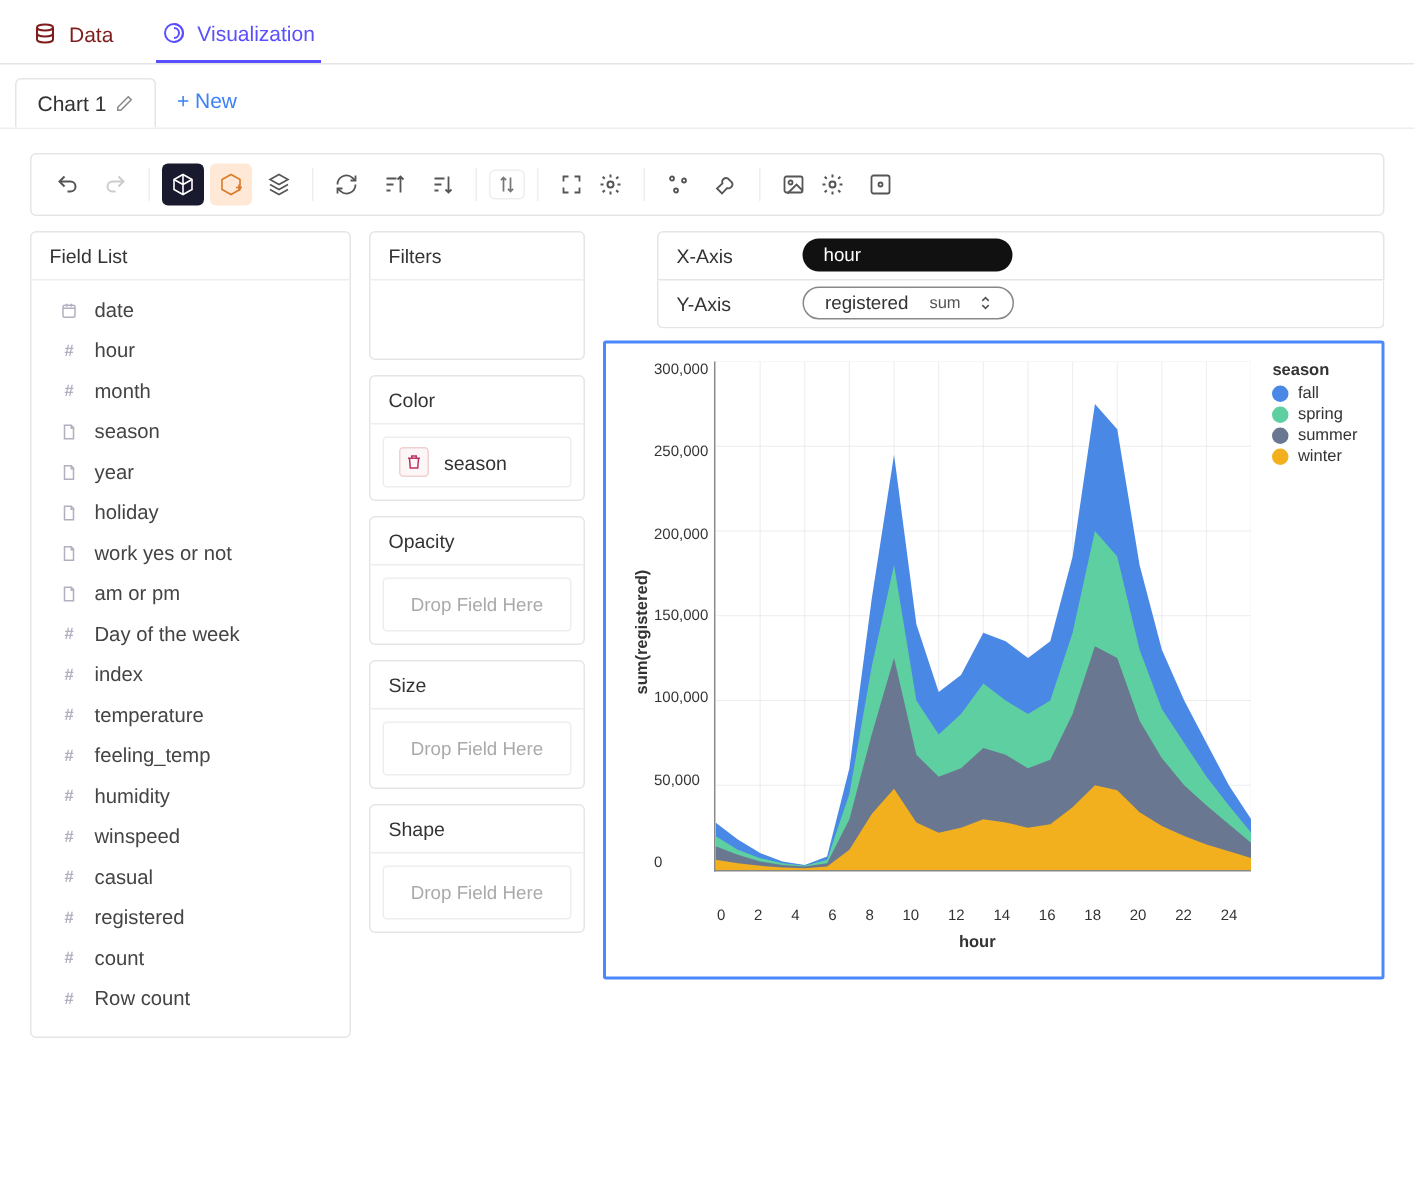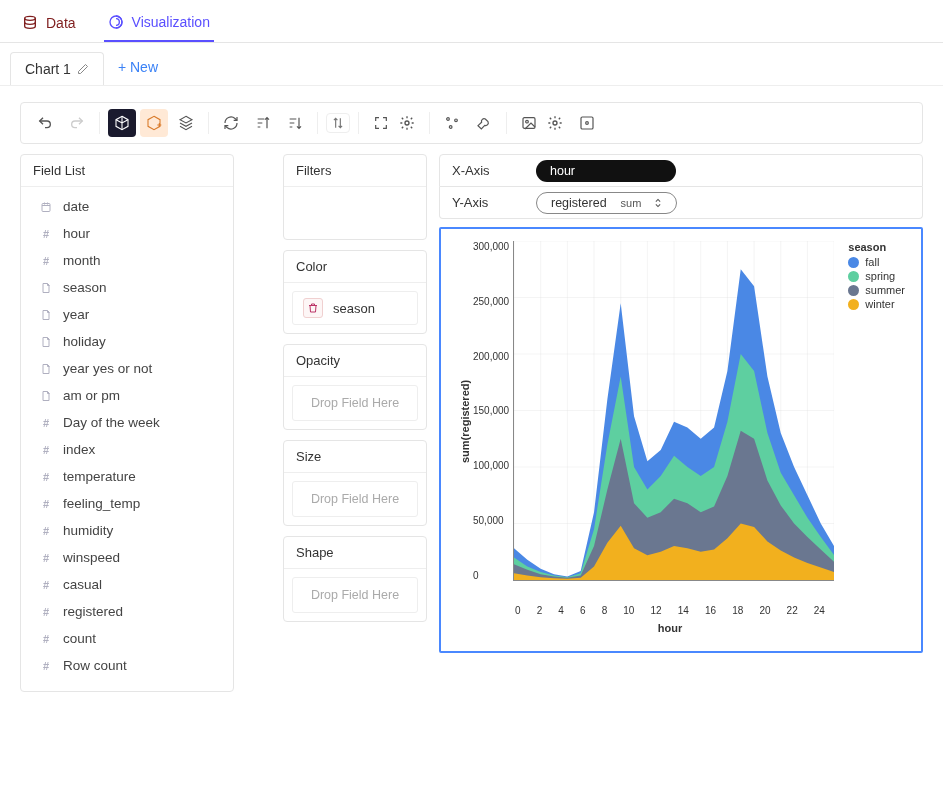--- a/index.html
+++ b/index.html
@@ -28,33 +28,33 @@
   .tool-sep { width: 1px; height: 22px; background: #eee; margin: 0 4px; }
   .tool-group { display: flex; align-items: center; gap: 2px; border: 1px solid #eee; border-radius: 4px; padding: 2px 4px; }
 
   
   .cols { display: flex; gap: 12px; }
   .panel { border: 1px solid #e5e5e5; border-radius: 4px; }
   .panel-head { padding: 8px 12px; font-size: 13px; border-bottom: 1px solid #eee; }
   .panel-body { padding: 6px 4px 12px 4px; }
 
   .field-col { width: 214px; flex-shrink: 0; }
-  .shelf-col { width: 144px; flex-shrink: 0; display: flex; flex-direction: column; gap: 10px; margin-left: 37px; }
+  .shelf-col { width: 144px; flex-shrink: 0; display: flex; flex-direction: column; gap: 10px; }
   .chart-col { flex: 1; display: flex; flex-direction: column; }
 
   .field-item { display: flex; align-items: center; gap: 10px; padding: 6px 14px; cursor: grab; color: #444; font-size: 13.5px; }
   .ficon { width: 14px; height: 14px; display: flex; align-items: center; justify-content: center; color: #b0b0c0; font-size: 11px; }
   .ficon svg { width: 12px; height: 12px; }
 
   .shelf-drop { margin: 8px; padding: 10px 0; text-align: center; color: #aaa; border: 1px solid #eee; border-radius: 3px; font-size: 12.5px; cursor: pointer; }
   .shelf-pill { margin: 8px; display: flex; align-items: center; gap: 10px; border: 1px solid #eee; border-radius: 3px; padding: 6px 10px; font-size: 13px; }
   .shelf-pill .del { width: 20px; height: 20px; display: flex; align-items: center; justify-content: center; border: 1px solid #f0d0d0; border-radius: 3px; background:#fdf6f6; cursor: pointer; }
   .filters-body { min-height: 52px; }
 
-  .axis-row { display: flex; align-items: flex-end; border: 1px solid #e5e5e5; border-top: none; }
+  .axis-row { display: flex; align-items: flex-start; border: 1px solid #e5e5e5; border-top: none; margin-left: 36px; }
   .axis-row.first { border-top: 1px solid #e5e5e5; border-radius: 4px 4px 0 0; }
   .axis-label { width: 96px; padding: 8px 12px; font-size: 13px; }
   .axis-pill { height: 22px; border-radius: 11px; padding: 0 14px; display: flex; align-items: center; gap: 14px; font-size: 12.5px; margin: 4px 0; }
   .axis-pill.black { background: #111; color: #fff; min-width: 140px; }
   .axis-pill.outline { border: 1px solid #888; min-width: 140px; justify-content: space-between; }
   .agg { font-size: 11px; color: #555; display: flex; align-items: center; gap: 13px; }
 
   .chart-box { border: 2px solid #4a88ff; border-radius: 2px; margin-top: 8px; padding: 12px 16px 20px 16px; position: relative; height: 426px; }
 
   .chart-area { position: relative; height: 360px; display: flex; }
@@ -262,21 +262,21 @@
             </span>
             <span>holiday</span>
           </div>
           <div class="field-item">
             <span class="ficon">
               <svg viewBox="0 0 24 24" fill="none" stroke="currentColor" stroke-width="2">
                 <path d="M6 3h9l3 3v15H6z"></path>
                 <path d="M15 3v4h4"></path>
               </svg>
             </span>
-            <span>year yes or not</span>
+            <span>work yes or not</span>
           </div>
           <div class="field-item">
             <span class="ficon">
               <svg viewBox="0 0 24 24" fill="none" stroke="currentColor" stroke-width="2">
                 <path d="M6 3h9l3 3v15H6z"></path>
                 <path d="M15 3v4h4"></path>
               </svg>
             </span>
             <span>am or pm</span>
           </div>

